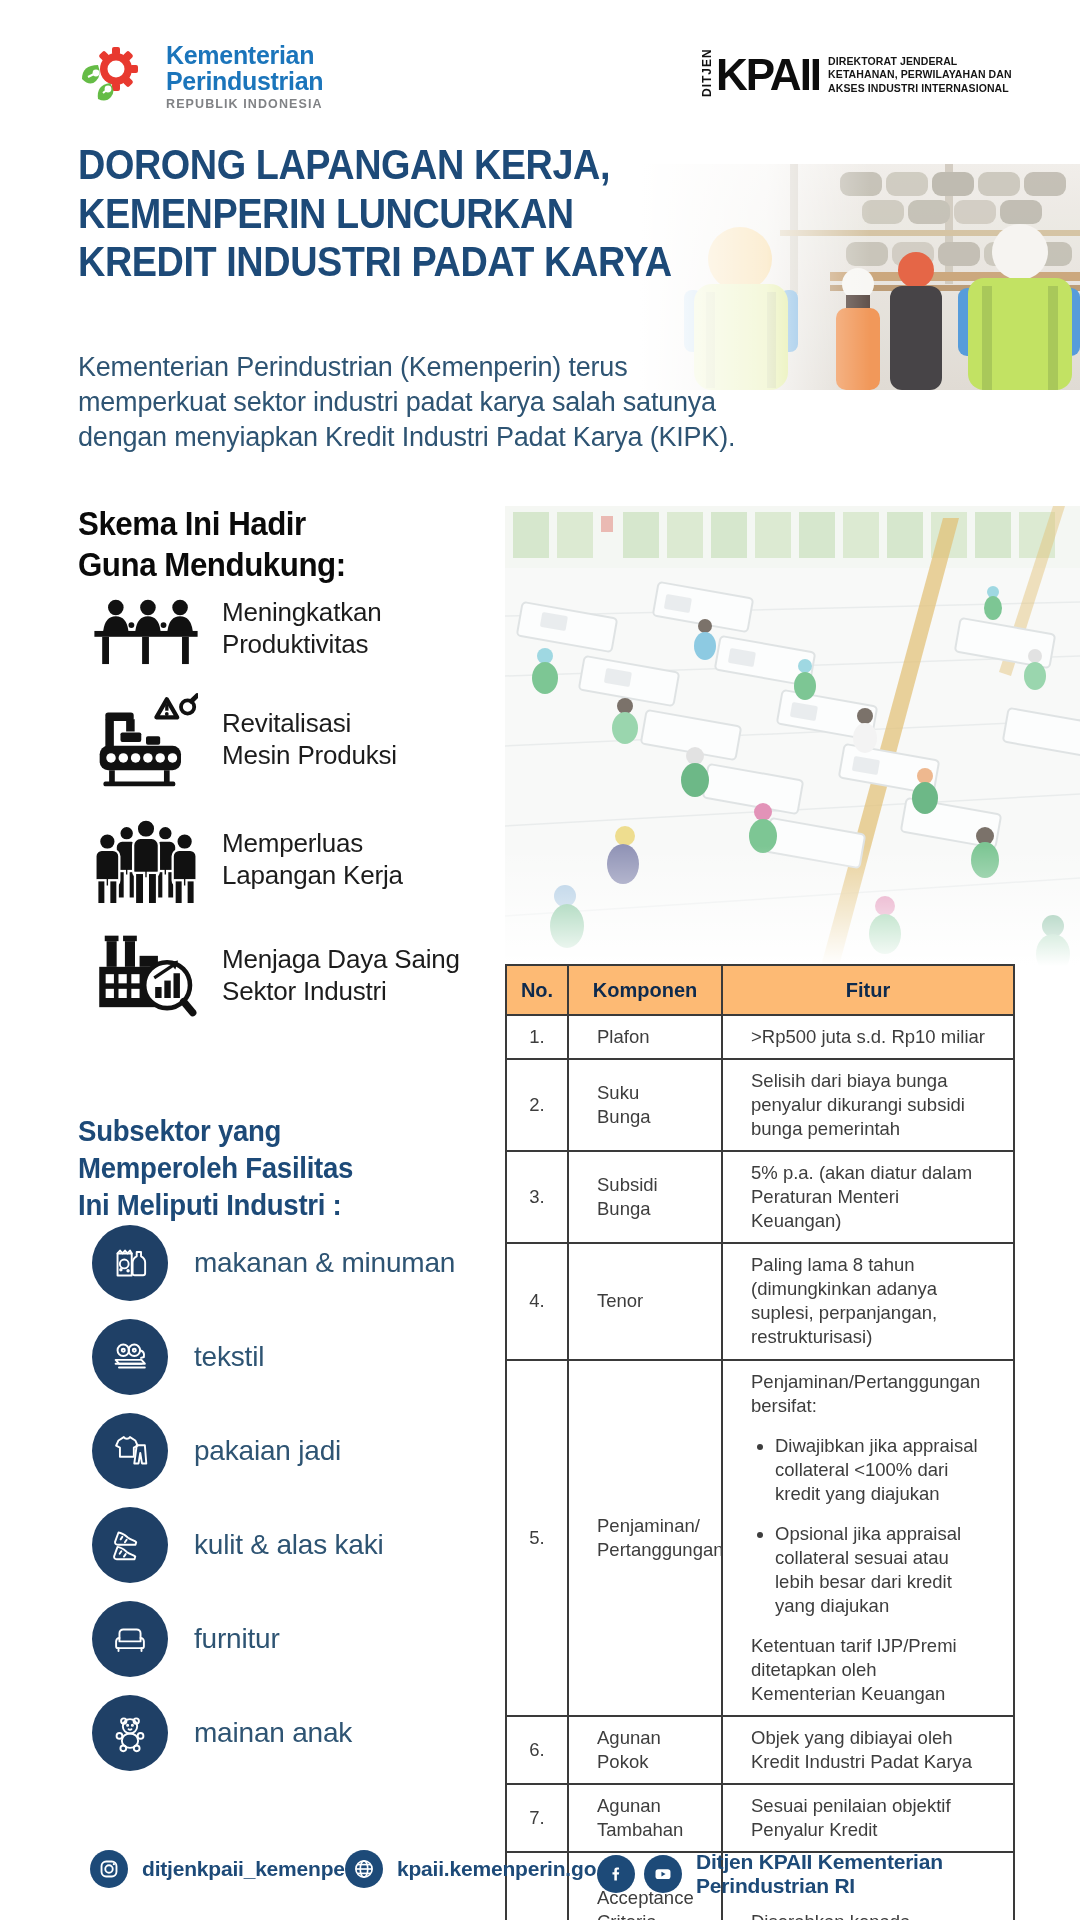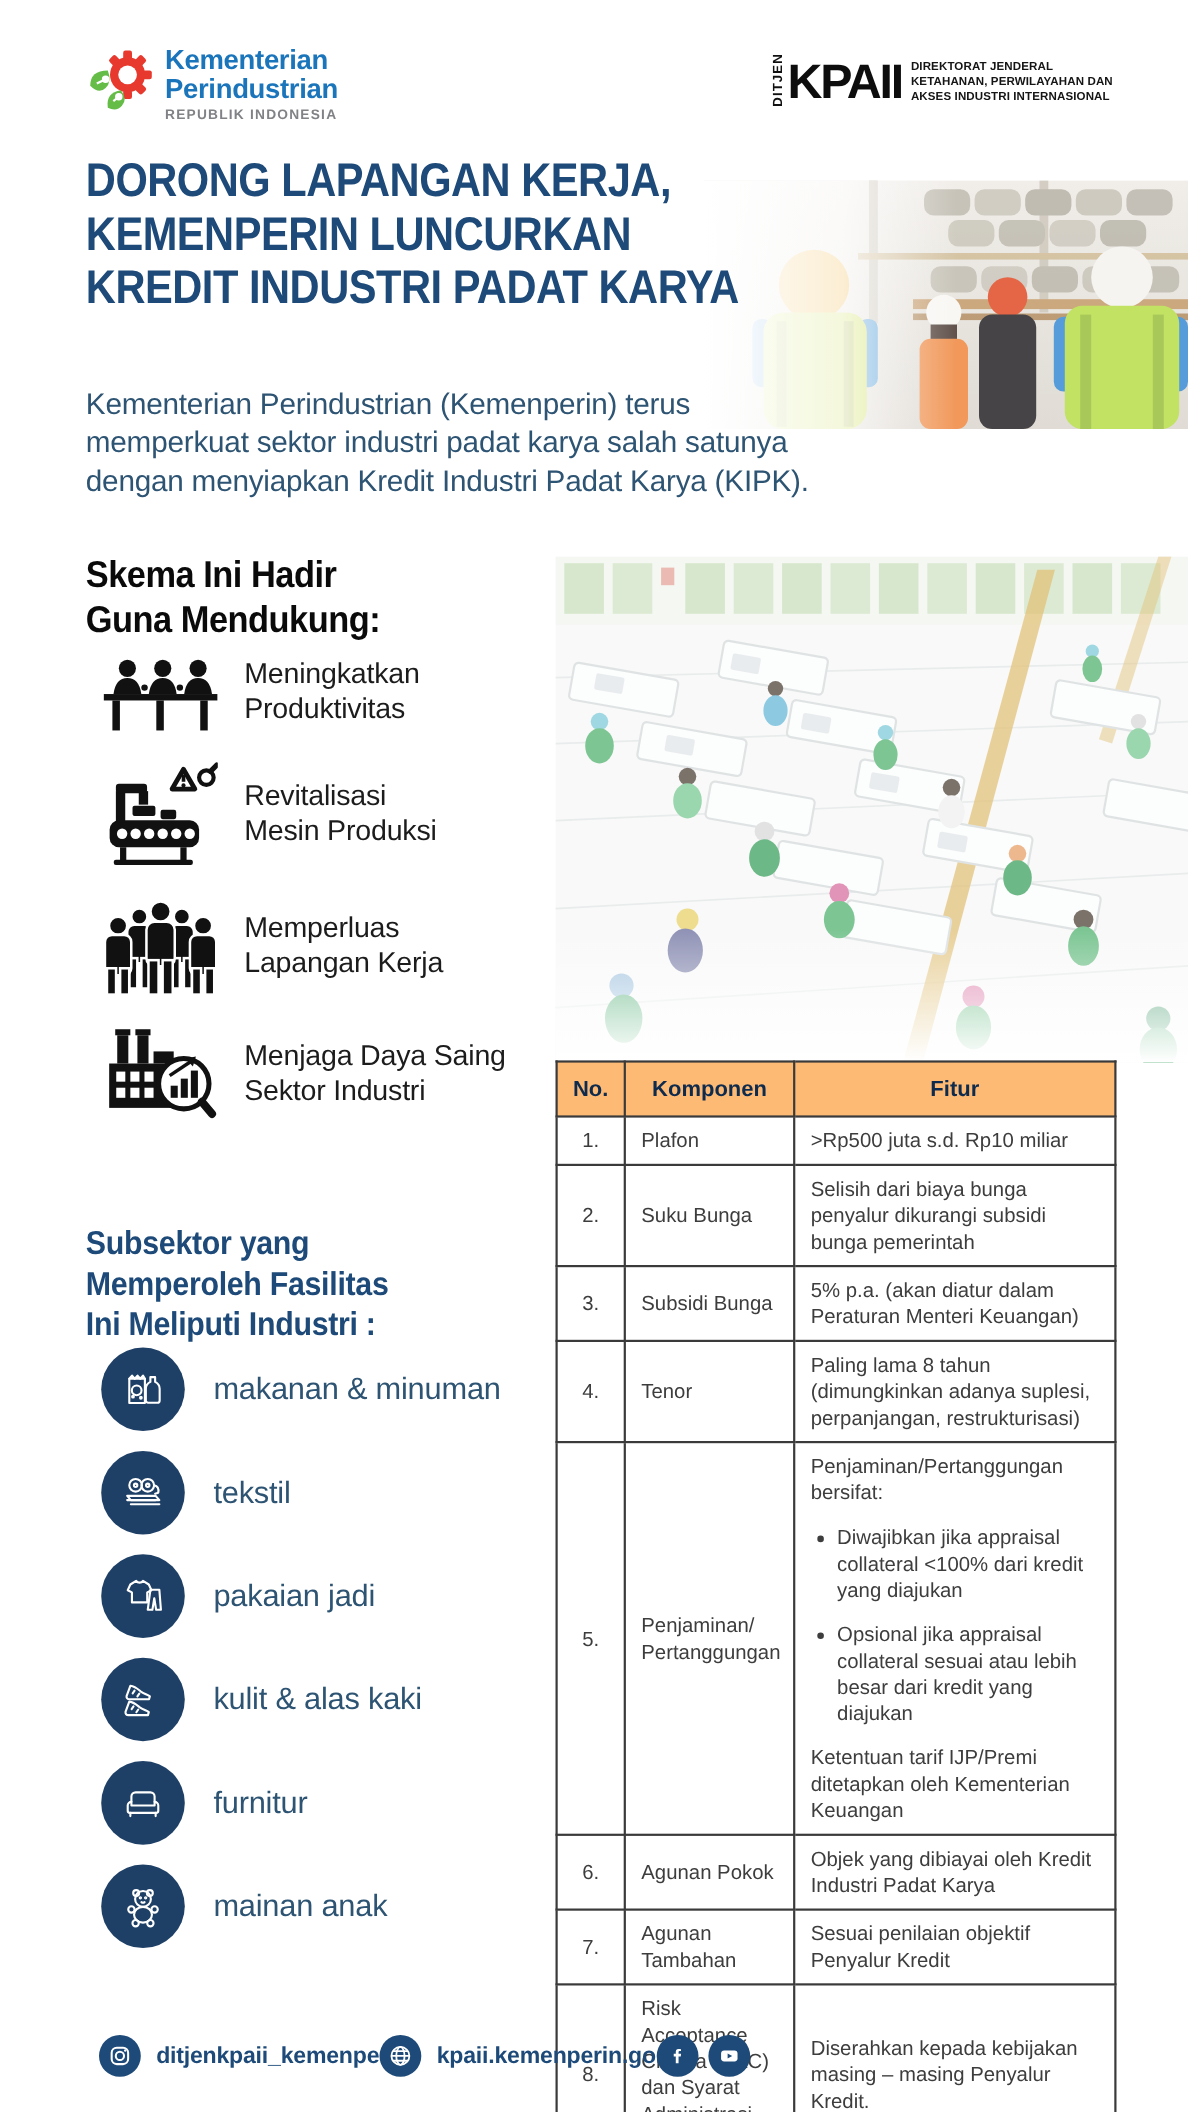--- a/index.html
+++ b/index.html
@@ -3,21 +3,21 @@
 <meta charset="utf-8">
 <style>
   * { margin:0; padding:0; box-sizing:border-box; }
   body { background:#888; font-family:"Liberation Sans", sans-serif; }
   .page { position:relative; width:1080px; height:1920px; background:#fff; overflow:hidden; margin:0 auto; }
   .pre { white-space:pre-line; }
   .condensed { transform:scaleX(0.88); transform-origin:left top; }
   .condensed92 { transform:scaleX(0.92); transform-origin:left top; }
 
   
-  .kemenperin-logo { position:absolute; left:78px; top:42px; display:flex; align-items:center; gap:8px; }
+  .kemenperin-logo { position:absolute; left:78px; top:42px; display:flex; align-items:center; gap:24px; }
   .kemenperin-text .l1 { font-size:25px; font-weight:700; color:#1b75bb; line-height:1.04; letter-spacing:-0.3px; }
   .kemenperin-text .l3 { font-size:12.5px; font-weight:700; color:#808285; letter-spacing:1.1px; margin-top:3px; }
   .kpaii-logo { position:absolute; left:700px; top:50px; display:flex; align-items:center; }
   .ditjen-vert { writing-mode:vertical-rl; transform:rotate(180deg); font-size:12px; font-weight:800; color:#111; letter-spacing:1px; height:44px; text-align:center; }
   .kpaii-acronym { font-size:44px; font-weight:900; color:#0d0d0d; letter-spacing:-2px; margin:0 8px 0 2px; }
   .kpaii-desc { font-size:10.5px; font-weight:700; color:#151515; line-height:1.3; letter-spacing:0.1px; }
 
   
   .hero-title { position:absolute; left:78px; top:140px; font-size:43px; font-weight:800; color:#1d4a78; line-height:1.13; letter-spacing:-0.5px; }
   .hero-intro { position:absolute; left:78px; top:350px; font-size:27px; color:#2e5473; line-height:1.3; letter-spacing:-0.2px; }
@@ -39,21 +39,21 @@
   .subsector-list { position:absolute; left:92px; top:1225px; width:400px; }
   .subsector-item { display:flex; align-items:center; margin-bottom:18px; }
   .subsector-item.gap-big { margin-top:17px; }
   .circle-badge { width:76px; height:76px; border-radius:50%; background:#1f4066; flex:0 0 76px; display:flex; align-items:center; justify-content:center; }
   .subsector-label { font-size:28px; color:#2e5473; letter-spacing:-0.2px; margin-left:26px; }
 
   
   .kipk-table { position:absolute; left:505px; top:964px; width:510px; border-collapse:collapse; table-layout:fixed; background:#fff; }
   .kipk-table th, .kipk-table td { border:2px solid #3a3a3a; vertical-align:middle; }
   .kipk-table th { background:#fdba74; color:#0e2a4d; font-size:20px; font-weight:700; height:50px; text-align:center; }
-  .kipk-table td { font-size:18.5px; color:#3d3d3d; line-height:1.3; padding:9px 14px; }
+  .kipk-table td { font-size:18.5px; color:#3d3d3d; line-height:1.3; padding:9px 28px; }
   .kipk-table td.no-cell { text-align:center; padding:9px 4px; }
   .fitur-block p { margin:0; }
   .fitur-block ul { margin:2px 0 2px 4px; padding-left:20px; }
   .fitur-block li { margin:16px 0; }
 
   
   .footer-item { position:absolute; top:1850px; display:flex; align-items:center; gap:14px; }
   .footer-label { font-size:21px; font-weight:600; color:#1d4a78; letter-spacing:-0.2px; }
   .soc-circle { width:38px; height:38px; border-radius:50%; background:#1d4a78; display:flex; align-items:center; justify-content:center; flex:0 0 38px; }
   .soc-pair { display:flex; gap:9px; }
@@ -598,15 +598,16 @@
           <path fill="#fff" d="M12.6 4.2 h-1.9 c-1.5 0 -2.2 1 -2.2 2.3 v1.8 h-1.7 v2.2 h1.7 v5.5 h2.3 v-5.5 h1.8 l.3 -2.2 h-2.1 v-1.5 c0 -.6 .3 -.9 .9 -.9 h1.2 z"></path>
         </svg>
       </span>
       <span class="soc-circle">
         <svg width="22" height="22" viewBox="0 0 20 20">
           <rect x="3.2" y="5.6" width="13.6" height="9" rx="2.6" fill="#fff"></rect>
           <polygon points="8.6,8 12.4,10.1 8.6,12.2" fill="#1d4a78"></polygon>
         </svg>
       </span>
     </span>
+    <span class="footer-label">Ditjen KPAII Kementerian Perindustrian RI</span>
   </div>
 
 </div>
 
 </body></html>

